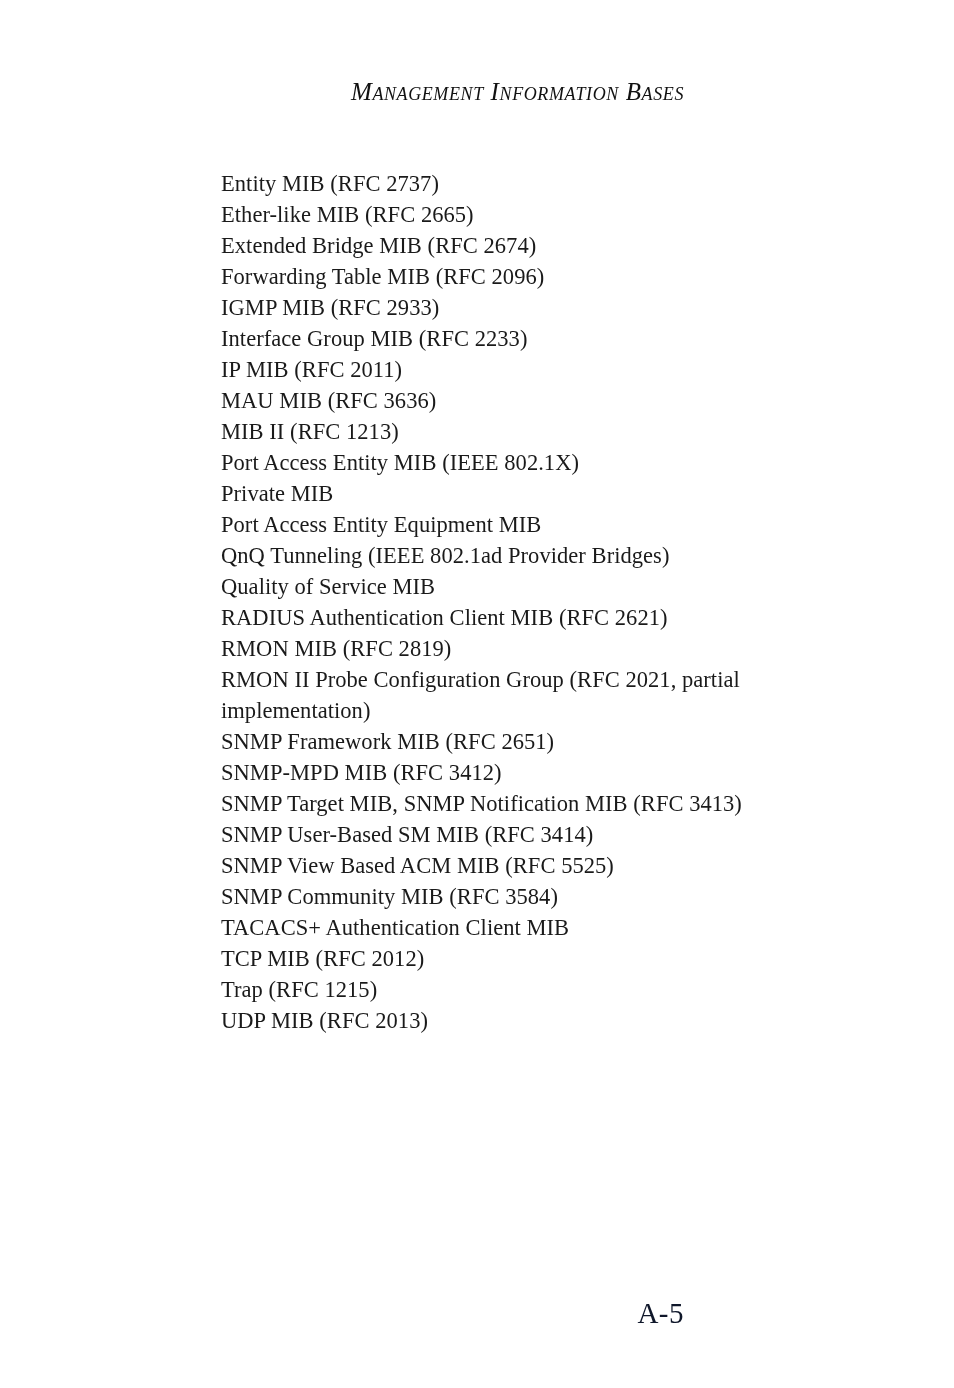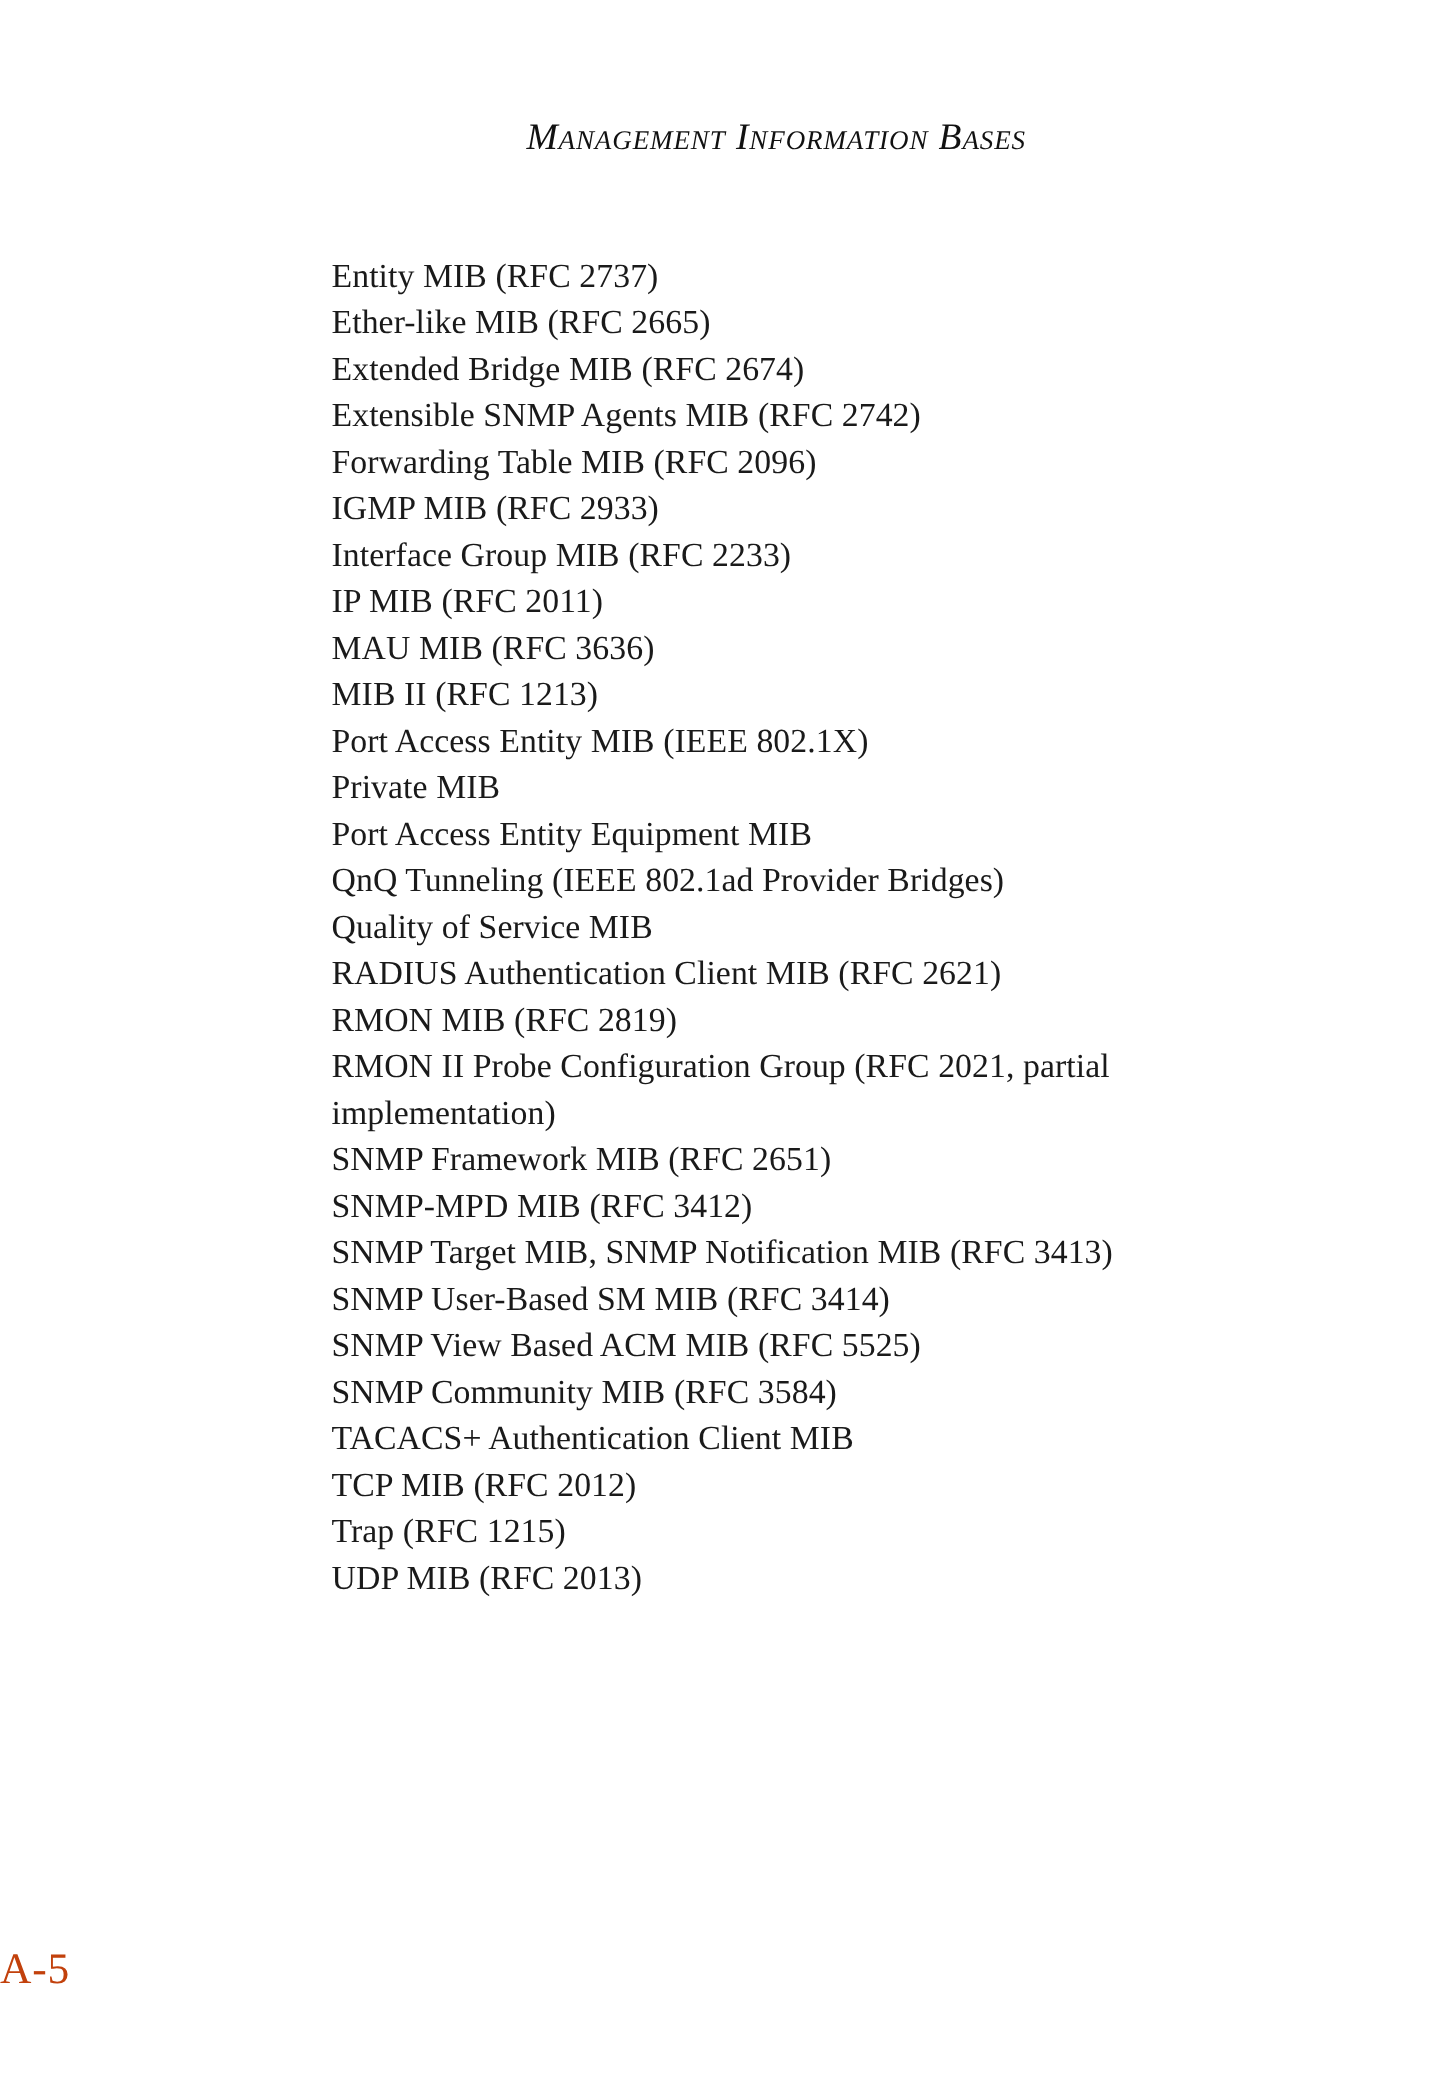--- a/index.html
+++ b/index.html
@@ -50,38 +50,37 @@
     white-space: pre;
     letter-spacing: 0.05px;
   }
 
   
   .folio {
     position: absolute;
     bottom: 58px;
     left: 0;
     right: 82px;
-    text-align: left;
+    text-align: right;
     font-size: 29px;
-    color: #c2410c;
+    color: #0f172a;
     letter-spacing: 0.5px;
   }
 </style>
 </head>
 <body>
 
 <div class="page">
 
   <div class="running-header">Management Information Bases</div>
 
   <div class="mib-list">
       <div class="mib-line">Entity MIB (RFC 2737)</div>
       <div class="mib-line">Ether-like MIB (RFC 2665)</div>
       <div class="mib-line">Extended Bridge MIB (RFC 2674)</div>
-      <div class="mib-line">Extensible SNMP Agents MIB (RFC 2742)</div>
       <div class="mib-line">Forwarding Table MIB (RFC 2096)</div>
       <div class="mib-line">IGMP MIB (RFC 2933)</div>
       <div class="mib-line">Interface Group MIB (RFC 2233)</div>
       <div class="mib-line">IP MIB (RFC 2011)</div>
       <div class="mib-line">MAU MIB (RFC 3636)</div>
       <div class="mib-line">MIB II (RFC 1213)</div>
       <div class="mib-line">Port Access Entity MIB (IEEE 802.1X)</div>
       <div class="mib-line">Private MIB</div>
       <div class="mib-line">Port Access Entity Equipment MIB</div>
       <div class="mib-line">QnQ Tunneling (IEEE 802.1ad Provider Bridges)</div>

